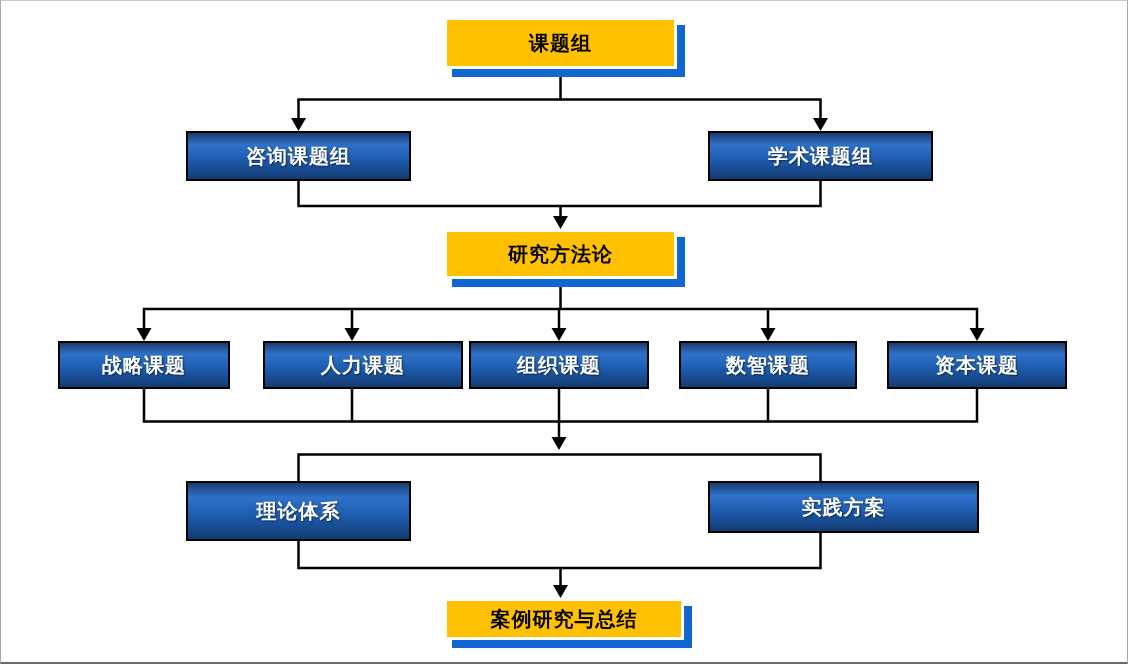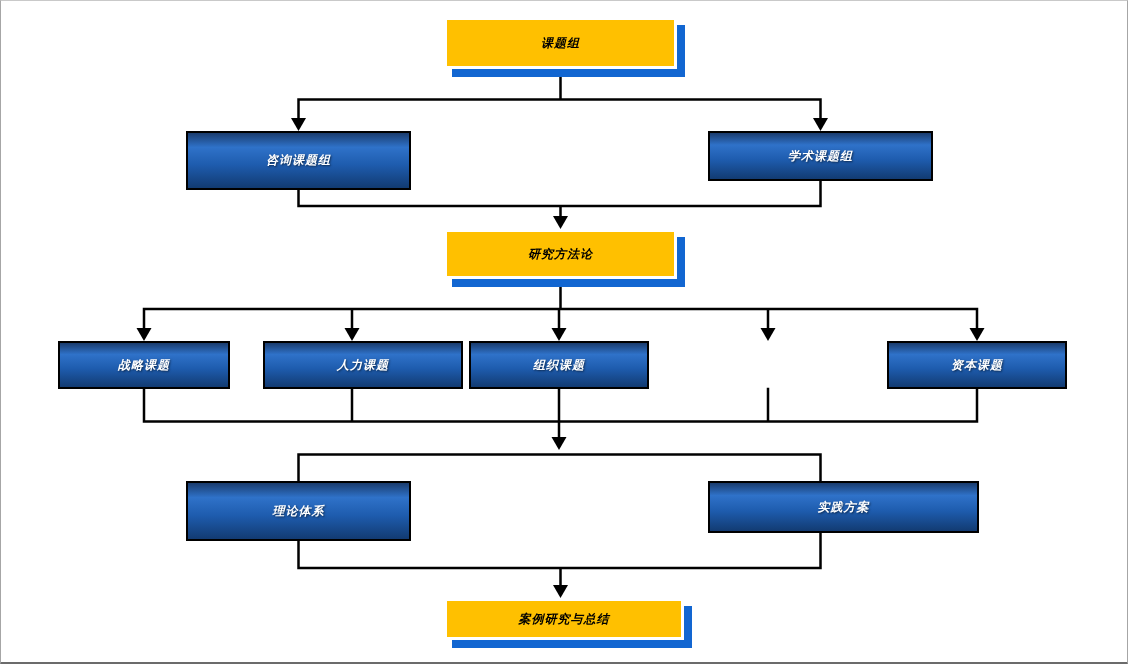--- a/index.html
+++ b/index.html
@@ -26,23 +26,22 @@
     font-family:"DejaVu Sans","Liberation Sans",sans-serif;
   }
   svg.wires{position:absolute;left:0;top:0;pointer-events:none;}
   svg.wires path{stroke:var(--connector);stroke-width:2.5;fill:none;stroke-linecap:square;}
   svg.wires polygon{fill:var(--connector);stroke:none;}
 
   .node{position:absolute;}
   .node .face{
     position:absolute;inset:0;
     display:flex;align-items:center;justify-content:center;
-    font-weight:bold;font-size:12px;letter-spacing:1px;
+    font-weight:bold;font-size:20px;letter-spacing:1px;
     white-space:nowrap;
-    font-style:italic;
   }
   .node.milestone .shadow{
     position:absolute;left:8px;top:8px;width:100%;height:100%;
     background:var(--milestone-shadow);
   }
   .node.milestone .face{
     background:var(--milestone-fill);
     border:3px solid #ffffff;
     color:var(--text-on-milestone);
   }
@@ -85,41 +84,44 @@
 
     <path d="M297.5 532 V567 M819.5 532 V567 M297.5 567 H819.5 M559.5 567 V585"></path>
     <polygon points="552,584 567,584 559.5,597"></polygon>
   </svg>
 
   <div class="node milestone" style="left:443px;top:16px;width:233px;height:52px">
     <div class="shadow"></div>
     <div class="face">课题组</div>
   </div>
 
-  <div class="node topic" style="left:185px;top:130px;width:225px;height:59px">
+  <div class="node topic" style="left:185px;top:130px;width:225px;height:50px">
     <div class="face">咨询课题组</div>
   </div>
   <div class="node topic" style="left:707px;top:130px;width:225px;height:50px">
     <div class="face">学术课题组</div>
   </div>
 
   <div class="node milestone" style="left:443px;top:228px;width:233px;height:50px">
     <div class="shadow"></div>
     <div class="face">研究方法论</div>
   </div>
 
   <div class="node topic" style="left:57px;top:340px;width:172px;height:48px">
     <div class="face">战略课题</div>
   </div>
   <div class="node topic" style="left:262px;top:340px;width:200px;height:48px">
     <div class="face">人力课题</div>
   </div>
   <div class="node topic" style="left:468px;top:340px;width:180px;height:48px">
     <div class="face">组织课题</div>
   </div>
+  <div class="node topic" style="left:678px;top:340px;width:178px;height:48px">
+    <div class="face">数智课题</div>
+  </div>
   <div class="node topic" style="left:886px;top:340px;width:180px;height:48px">
     <div class="face">资本课题</div>
   </div>
 
   <div class="node topic" style="left:185px;top:480px;width:225px;height:60px">
     <div class="face">理论体系</div>
   </div>
   <div class="node topic" style="left:707px;top:480px;width:271px;height:52px">
     <div class="face">实践方案</div>
   </div>

